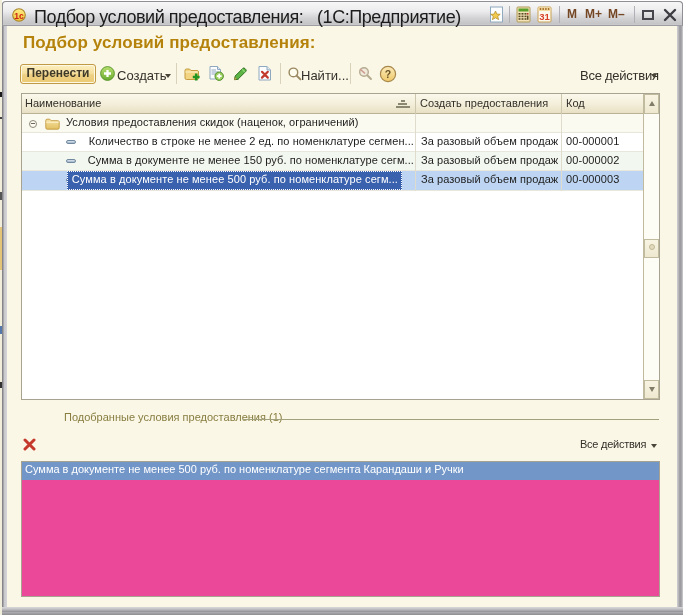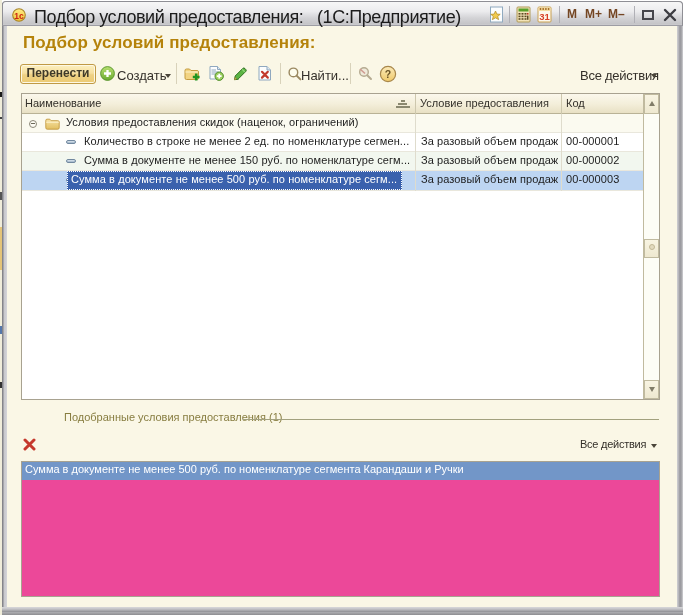--- a/index.html
+++ b/index.html
@@ -37,21 +37,21 @@
 .tbtext { position:absolute; top:68px; font-size:13px; color:#34302a; }
 .tbsep { position:absolute; top:63px; width:1px; height:21px; background:#d8d2ba; }
 .arr { display:inline-block; width:0; height:0; border-left:3px solid transparent; border-right:3px solid transparent; border-top:4px solid #4a453a; vertical-align:middle; }
 
 
 #table { position:absolute; left:21px; top:93px; width:639px; height:307px; background:#ffffff; border:1px solid #a8a290; }
 #thead { position:absolute; left:0; top:0; width:637px; height:20px;
   background:linear-gradient(to bottom,#fbf8ec 0,#f3eed9 55%,#e8e0c4 100%); border-bottom:1px solid #b9b296; }
 .hcell { position:absolute; top:0; height:19px; font-size:11px; color:#33302a; padding:3px 0 0 5px; }
 .hsep { position:absolute; top:0; width:1px; height:20px; background:#cdc7ad; }
-.row { position:absolute; left:0; width:621px; height:19px; font-size:11px; color:#1d1d1d; }
+.row { position:absolute; left:0; width:621px; height:19px; font-size:11px; color:#1d1d1d;text-align:right; }
 .rtext { position:absolute; top:2px; white-space:nowrap; overflow:hidden; letter-spacing:0.08px; }
 .gridv { position:absolute; top:20px; width:1px; height:77px; background:#dfdccd; }
 .rowline { position:absolute; left:0; width:621px; height:1px; background:#e9e7dc; }
 
 
 .expander { position:absolute; width:8px; height:8px; border:1px solid #8c8878; border-radius:50%; background:#fdfcf5; }
 .expander:before { content:""; position:absolute; left:1px; top:2.5px; width:4px; height:1px; background:#6b6858; }
 .pill { position:absolute; width:10px; height:4px; background:linear-gradient(to bottom,#dde7ef,#9fb4c8); border:1px solid #71889f; border-radius:2.5px; }
 
 
@@ -212,21 +212,21 @@
 <div class="tbtext" style="left:580px;letter-spacing:-0.25px;">Все действия</div>
 <span class="arr abs" style="left:651px;top:74px;"></span>
 
 <div id="table">
   <div id="thead">
     <div class="hcell" style="left:0;width:393px;padding-left:3px;">Наименование</div>
     <div class="abs" style="left:378.5px;top:6px;width:4px;height:1.5px;background:#8a8870;"></div>
     <div class="abs" style="left:376px;top:9px;width:9px;height:1.5px;background:#8a8870;"></div>
     <div class="abs" style="left:373.5px;top:12px;width:14px;height:1.5px;background:#8a8870;"></div>
     <div class="hsep" style="left:393px;"></div>
-    <div class="hcell" style="left:393px;width:146px;">Условие предоставления</div>
+    <div class="hcell" style="left:393px;width:146px;">Создать предоставления</div>
     <div class="hsep" style="left:539px;"></div>
     <div class="hcell" style="left:539px;width:82px;">Код</div>
   </div>
 
   <div class="row" style="top:20px;background:#fbfaf0;">
     <div class="expander" style="left:7px;top:5.5px;"></div>
     <svg class="abs" style="left:23px;top:3px" width="15" height="13" viewBox="0 0 15 13">
       <defs>
           <linearGradient id="gf" x1="0" y1="0" x2="0" y2="1">
             <stop offset="0" stop-color="#f6e2a4"></stop>

